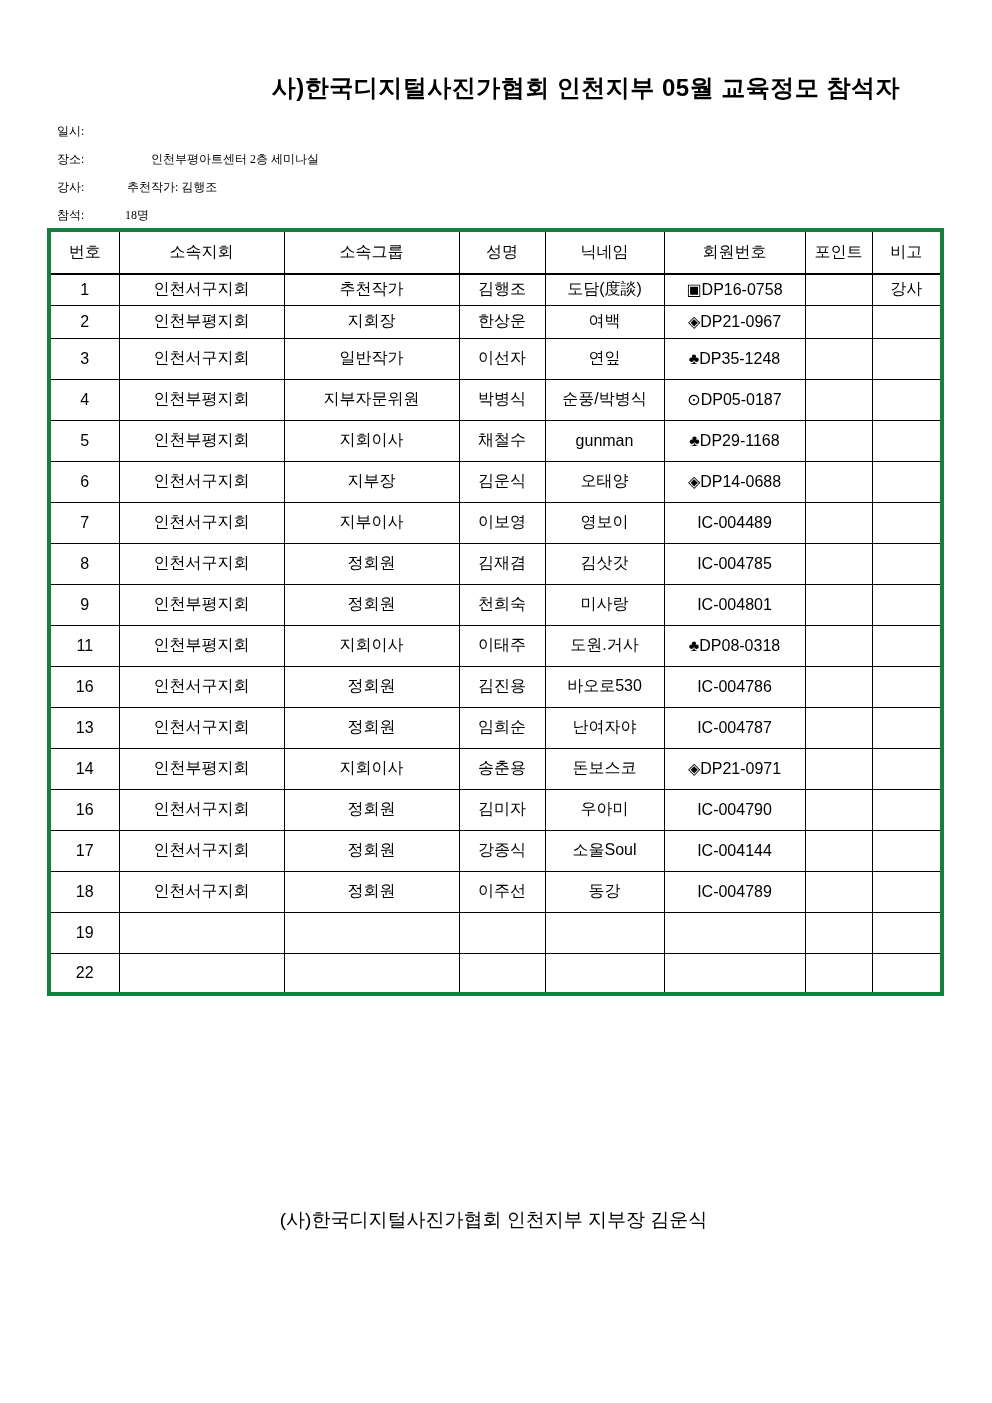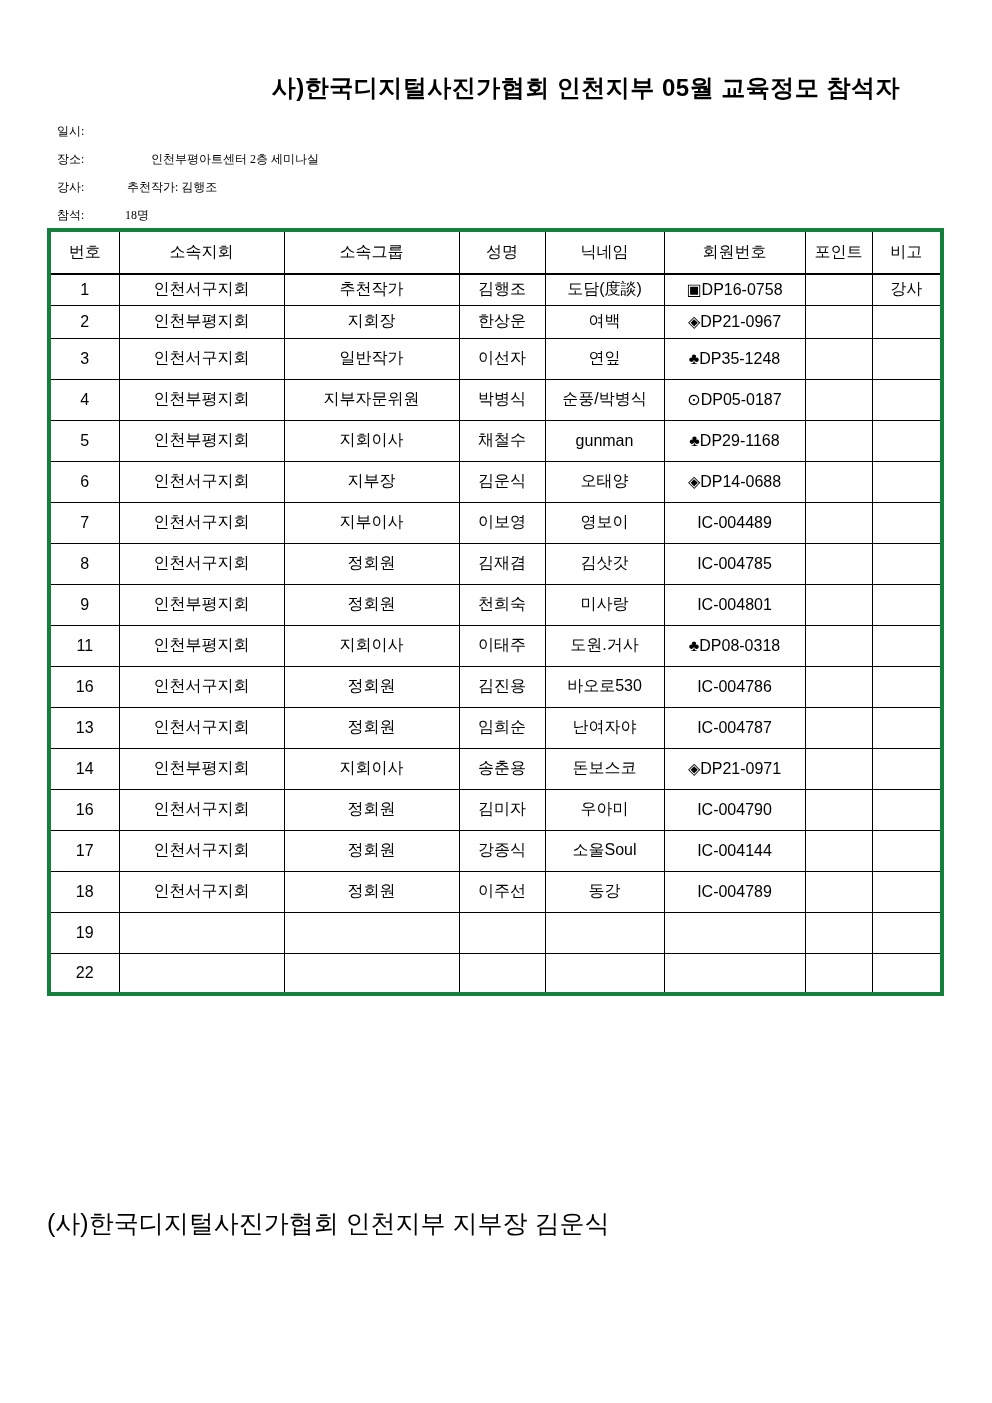--- a/index.html
+++ b/index.html
@@ -76,21 +76,22 @@
   col.c-member { width: 141px; }
   col.c-point  { width: 67px; }
   col.c-note   { width: 70px; }
   td.cell-member-no { font-size: 17px; margin-top: 21px; }
 
   .doc-footer {
     position: absolute;
     top: 1207px;
     left: 47px;
     width: 893px;
-    font-size: 25px;
+    text-align: center;
+    font-size: 19px;
     white-space: nowrap;
   }
 </style>
 </head>
 <body>
 
 <div class="doc-title">사)한국디지털사진가협회 인천지부 05월 교육정모 참석자</div>
 
 <div class="meta-block">
   <div class="meta-line">

